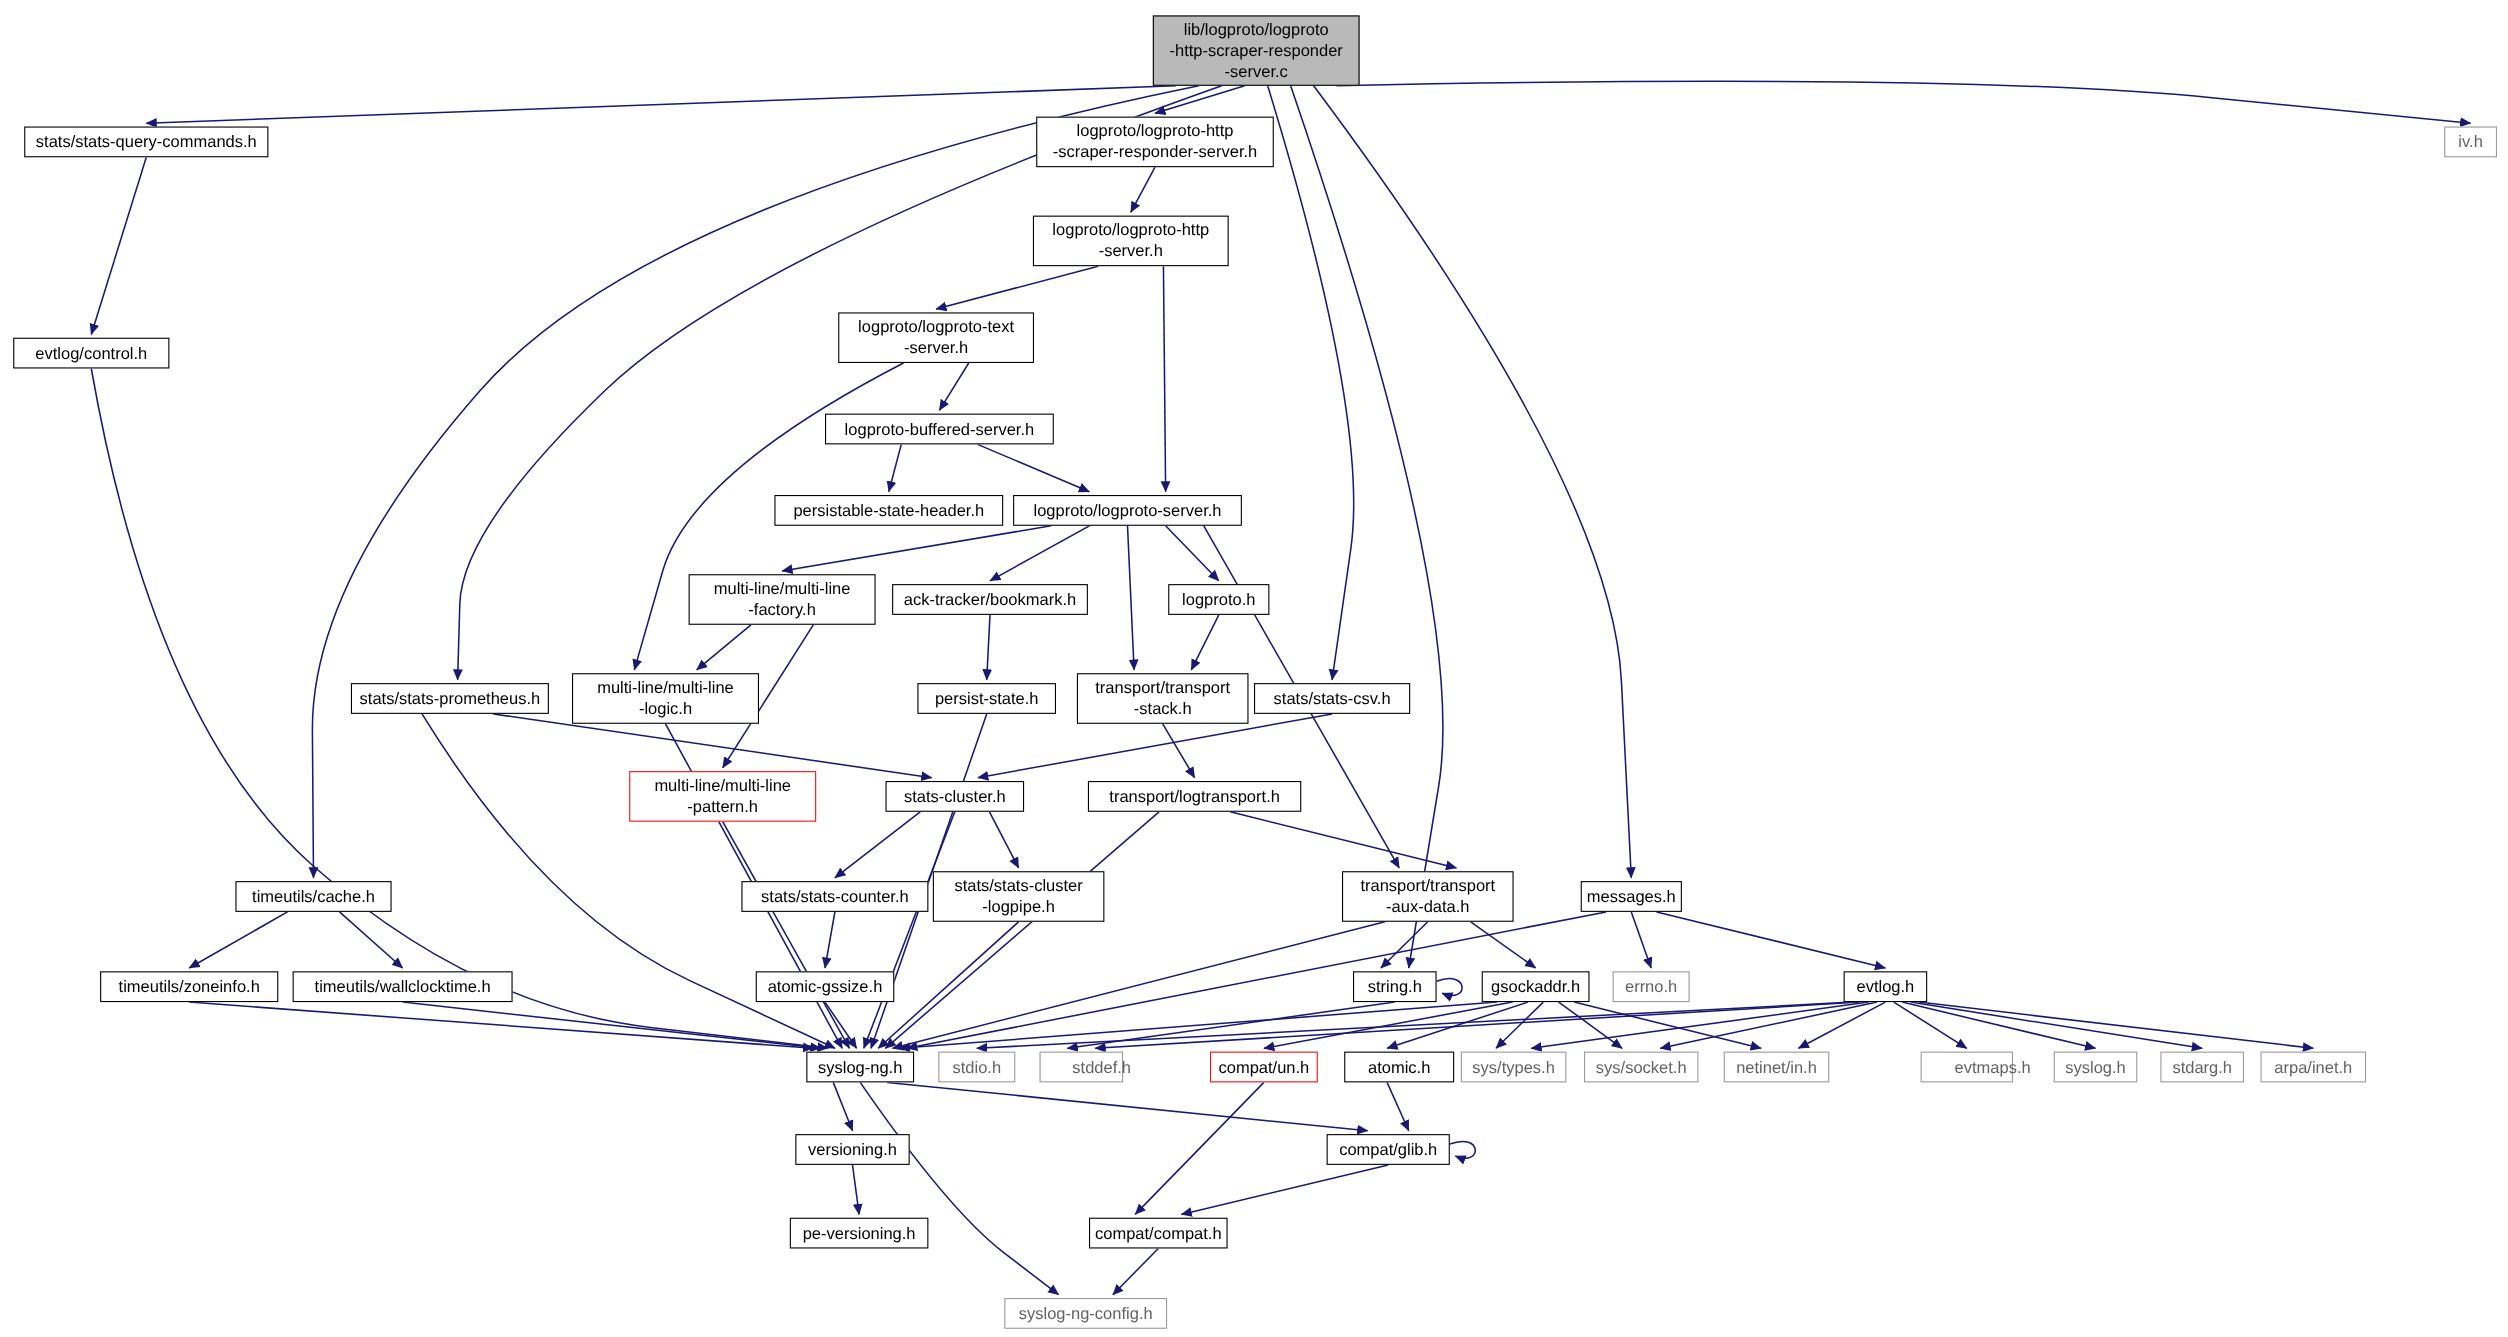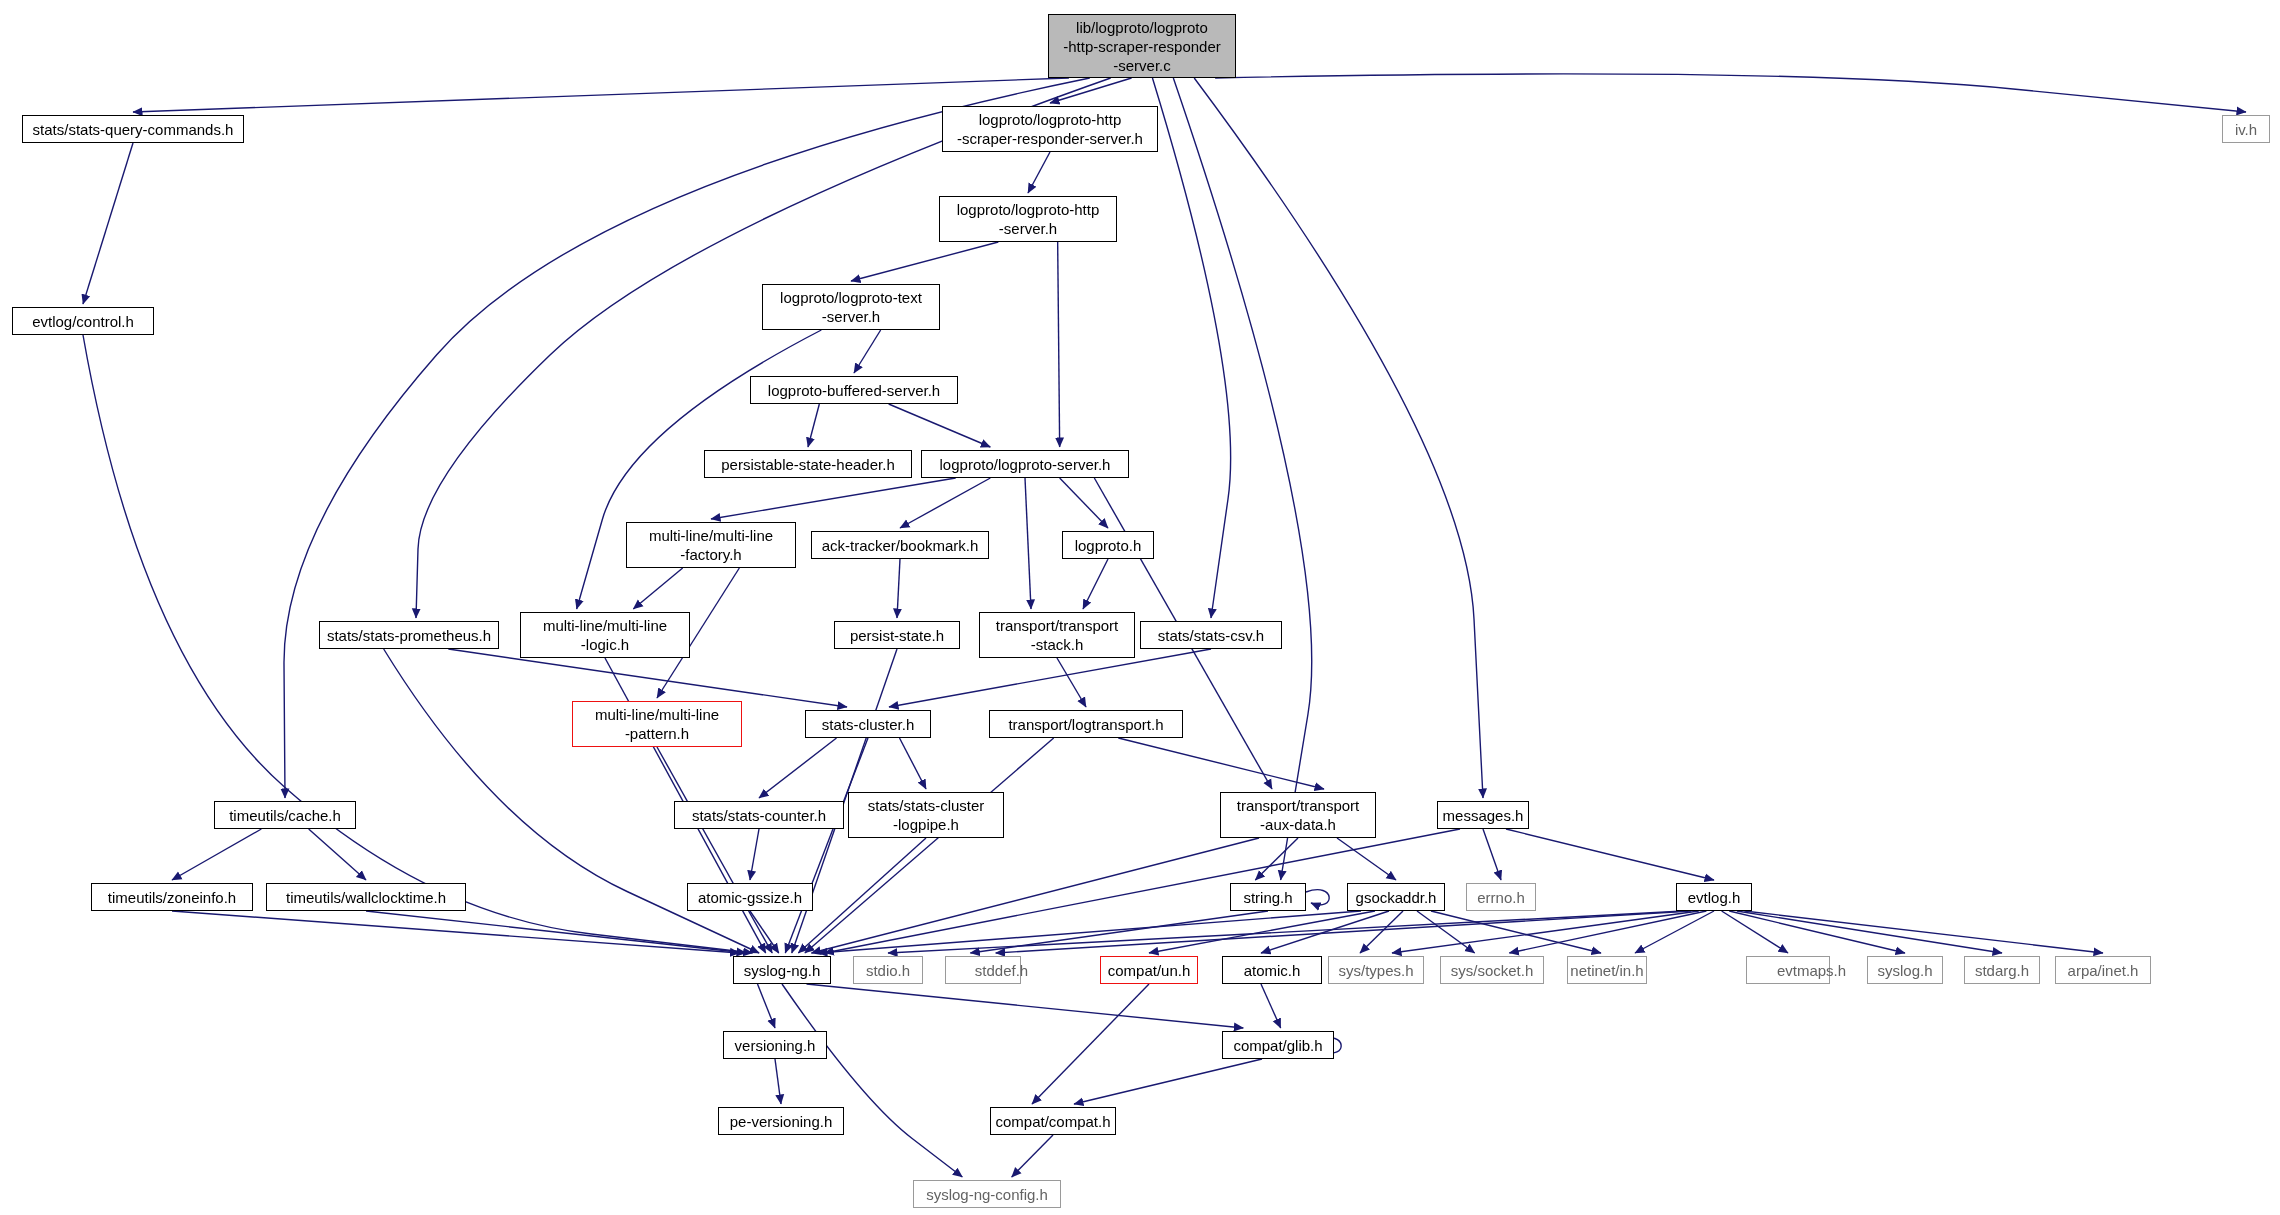--- a/index.html
+++ b/index.html
@@ -191,23 +191,23 @@
     <div class="node normal" style="left: 1347px; top: 883px; width: 98px; height: 28px;">gsockaddr.h</div>
     <div class="node gray" style="left: 1466px; top: 883px; width: 70px; height: 28px;">errno.h</div>
     <div class="node normal" style="left: 1676px; top: 883px; width: 76px; height: 28px;">evtlog.h</div>
     <div class="node normal" style="left: 733px; top: 956px; width: 98px; height: 28px;">syslog-ng.h</div>
     <div class="node gray" style="left: 853px; top: 956px; width: 70px; height: 28px;">stdio.h</div>
     <div class="node gray" style="left: 945px; top: 956px; width: 76px; height: 28px; padding-left: 37px;">stddef.h</div>
     <div class="node red" style="left: 1100px; top: 956px; width: 98px; height: 28px;">compat/un.h</div>
     <div class="node normal" style="left: 1222px; top: 956px; width: 100px; height: 28px;">atomic.h</div>
     <div class="node gray" style="left: 1328px; top: 956px; width: 96px; height: 28px;">sys/types.h</div>
     <div class="node gray" style="left: 1440px; top: 956px; width: 104px; height: 28px;">sys/socket.h</div>
-    <div class="node gray" style="left: 1567px; top: 956px; width: 80px; height: 28px;">netinet/in.h</div>
+    <div class="node gray" style="left: 1567px; top: 956px; width: 96px; height: 28px;">netinet/in.h</div>
     <div class="node gray" style="left: 1746px; top: 956px; width: 84px; height: 28px; padding-left: 47px;">evtmaps.h</div>
     <div class="node gray" style="left: 1867px; top: 956px; width: 76px; height: 28px;">syslog.h</div>
     <div class="node gray" style="left: 1964px; top: 956px; width: 76px; height: 28px;">stdarg.h</div>
     <div class="node gray" style="left: 2055px; top: 956px; width: 96px; height: 28px;">arpa/inet.h</div>
     <div class="node normal" style="left: 723px; top: 1031px; width: 104px; height: 28px;">versioning.h</div>
-    <div class="node normal" style="left: 1206px; top: 1031px; width: 112px; height: 28px; margin-left: 16px;">compat/glib.h</div>
+    <div class="node normal" style="left: 1206px; top: 1031px; width: 112px; height: 28px;">compat/glib.h</div>
     <div class="node normal" style="left: 718px; top: 1107px; width: 126px; height: 28px;">pe-versioning.h</div>
     <div class="node normal" style="left: 990px; top: 1107px; width: 126px; height: 28px;">compat/compat.h</div>
     <div class="node gray" style="left: 913px; top: 1180px; width: 148px; height: 28px;">syslog-ng-config.h</div>
   </div>
 
 </body></html>

